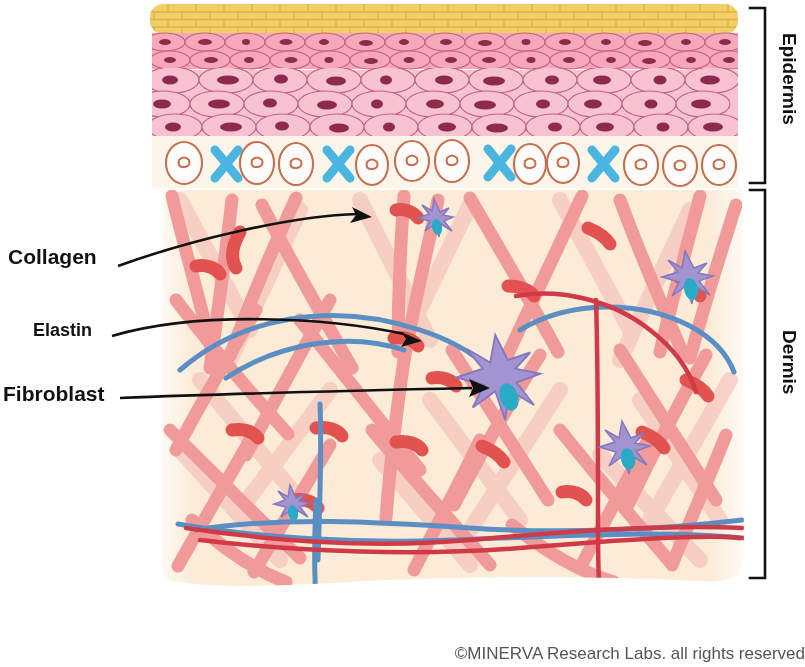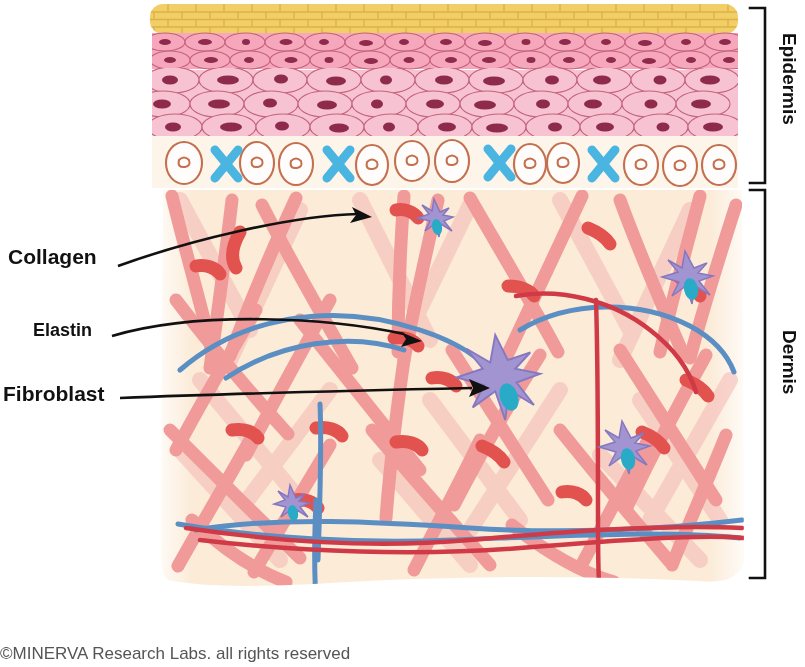--- a/index.html
+++ b/index.html
@@ -14,21 +14,21 @@
   #lbl-elastin {left:33px; top:320px; font-size:18px;}
   #lbl-fibro   {left:3px;  top:382px; font-size:21px;}
 
   
   .side-lbl{position:absolute;font-weight:bold;color:#111;font-size:19px;
             writing-mode:vertical-rl;text-orientation:mixed;white-space:nowrap;}
   #lbl-epidermis{left:778px;top:33px;}
   #lbl-dermis   {left:778px;top:330px;}
 
   
-  #footer{position:absolute;left:0;top:644px;width:805px;text-align:left;
+  #footer{position:absolute;left:0;top:644px;width:805px;text-align:right;
           font-size:17px;color:#555;}
 
   svg{display:block;}
 </style>
 </head>
 <body>
 
 <div id="stage">
 
   <svg width="805" height="667" viewBox="0 0 805 667">

